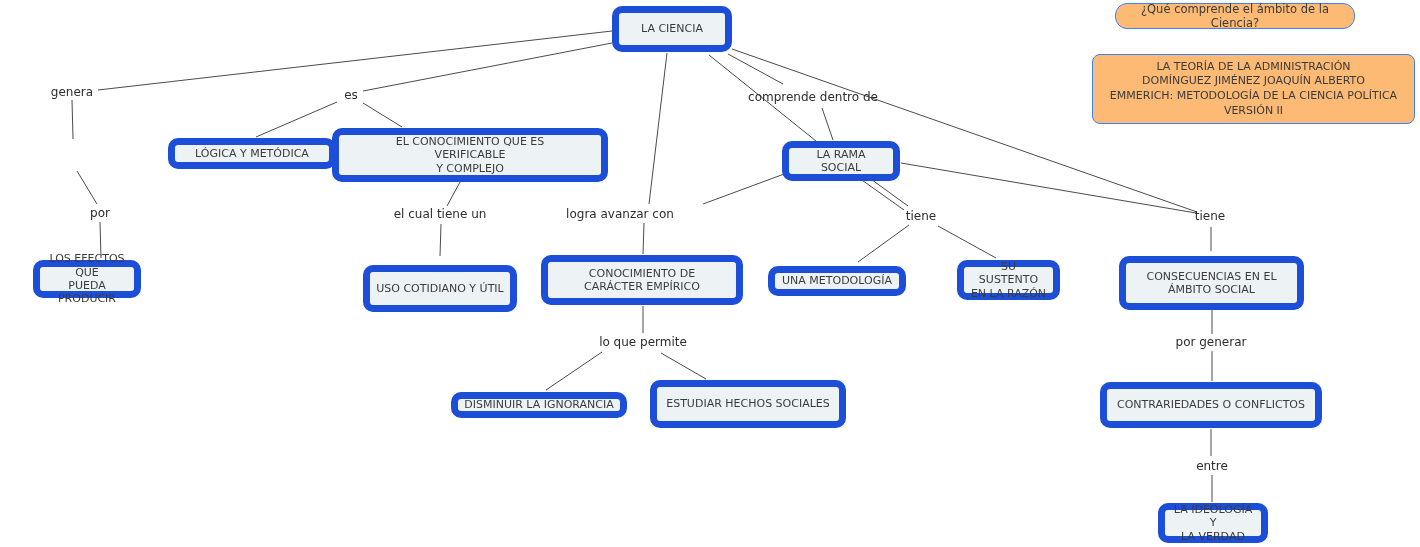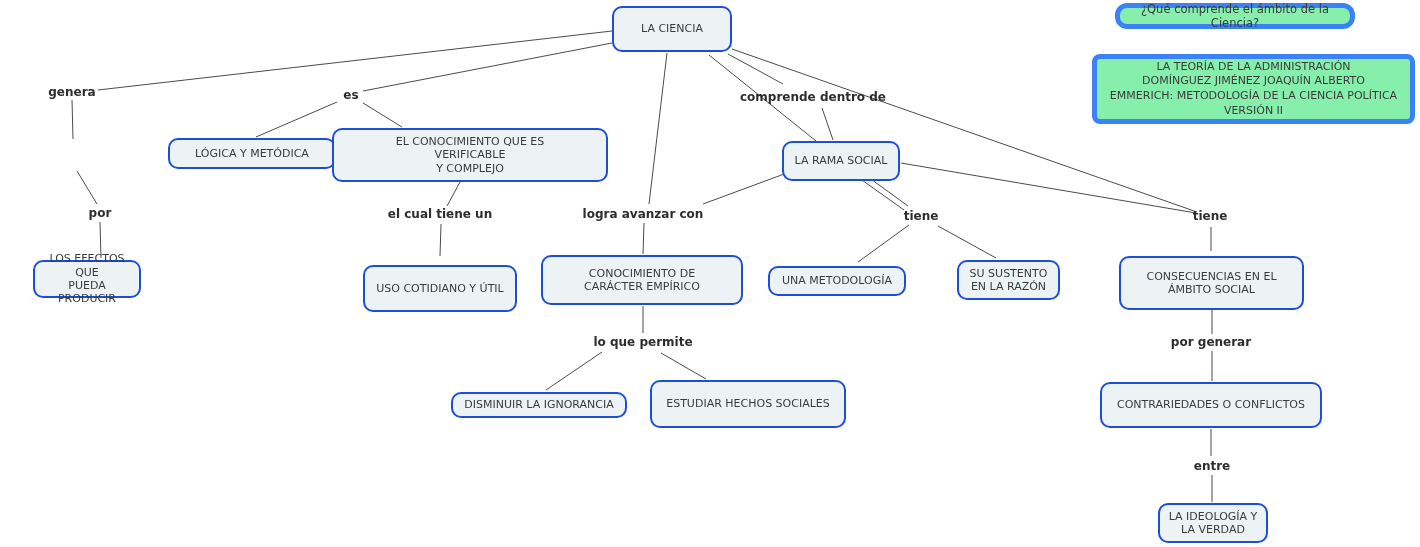--- a/index.html
+++ b/index.html
@@ -16,56 +16,55 @@
     left: 0; top: 0;
     width: 1420px; height: 547px;
     z-index: 1;
   }
   .wires line { stroke: #4b4b4b; stroke-width: 1; }
   .concept {
     position: absolute;
     z-index: 2;
     box-sizing: border-box;
     background: #edf3f5;
-    border: 2px solid #1d4ed8;
+    border: 7px solid #1d4ed8;
     border-radius: 10px;
     color: #3b3b3b;
     font-size: 11px;
     line-height: 1.22;
     display: flex;
     align-items: center;
     justify-content: center;
     text-align: center;
     white-space: pre-line;
     padding: 2px 6px;
   }
   .note {
     position: absolute;
     z-index: 2;
     box-sizing: border-box;
-    background: #86efac;
-    border: 5px solid #3b82f6;
+    background: #fdba74;
+    border: 1px solid #3b82f6;
     color: #3b3b3b;
     display: flex;
     align-items: center;
     justify-content: center;
     text-align: center;
     white-space: pre-line;
   }
   .question { border-radius: 12px; font-size: 11.5px; padding: 2px 10px; }
   .info { border-radius: 8px; font-size: 11px; line-height: 1.32; padding: 4px 8px; }
   .link-label {
     position: absolute;
     z-index: 3;
     transform: translate(-50%, -50%);
     color: #2d2d2d;
     font-size: 12px;
     white-space: nowrap;
     background: transparent;
-    font-weight: bold;
   }
 </style>
 </head>
 <body>
 
 <div class="canvas">
 
   <svg class="wires" viewBox="0 0 1420 547" xmlns="http://www.w3.org/2000/svg">
     <line x1="98" y1="90" x2="612" y2="31"></line>
     <line x1="72" y1="100" x2="73" y2="139"></line>
@@ -144,21 +143,21 @@
   <span class="link-label" style="left:72px;  top:92px;">genera</span>
 
   <span class="link-label" style="left:351px; top:95px;">es</span>
 
   <span class="link-label" style="left:813px; top:97px;">comprende dentro de</span>
 
   <span class="link-label" style="left:100px; top:213px;">por</span>
 
   <span class="link-label" style="left:440px; top:214px;">el cual tiene un</span>
 
-  <span class="link-label" style="left:643px; top:214px;">logra avanzar con</span>
+  <span class="link-label" style="left:620px; top:214px;">logra avanzar con</span>
 
   <span class="link-label" style="left:921px; top:216px;">tiene</span>
 
   <span class="link-label" style="left:1210px; top:216px;">tiene</span>
 
   <span class="link-label" style="left:643px; top:342px;">lo que permite</span>
 
   <span class="link-label" style="left:1211px; top:342px;">por generar</span>
 
   <span class="link-label" style="left:1212px; top:466px;">entre</span>

